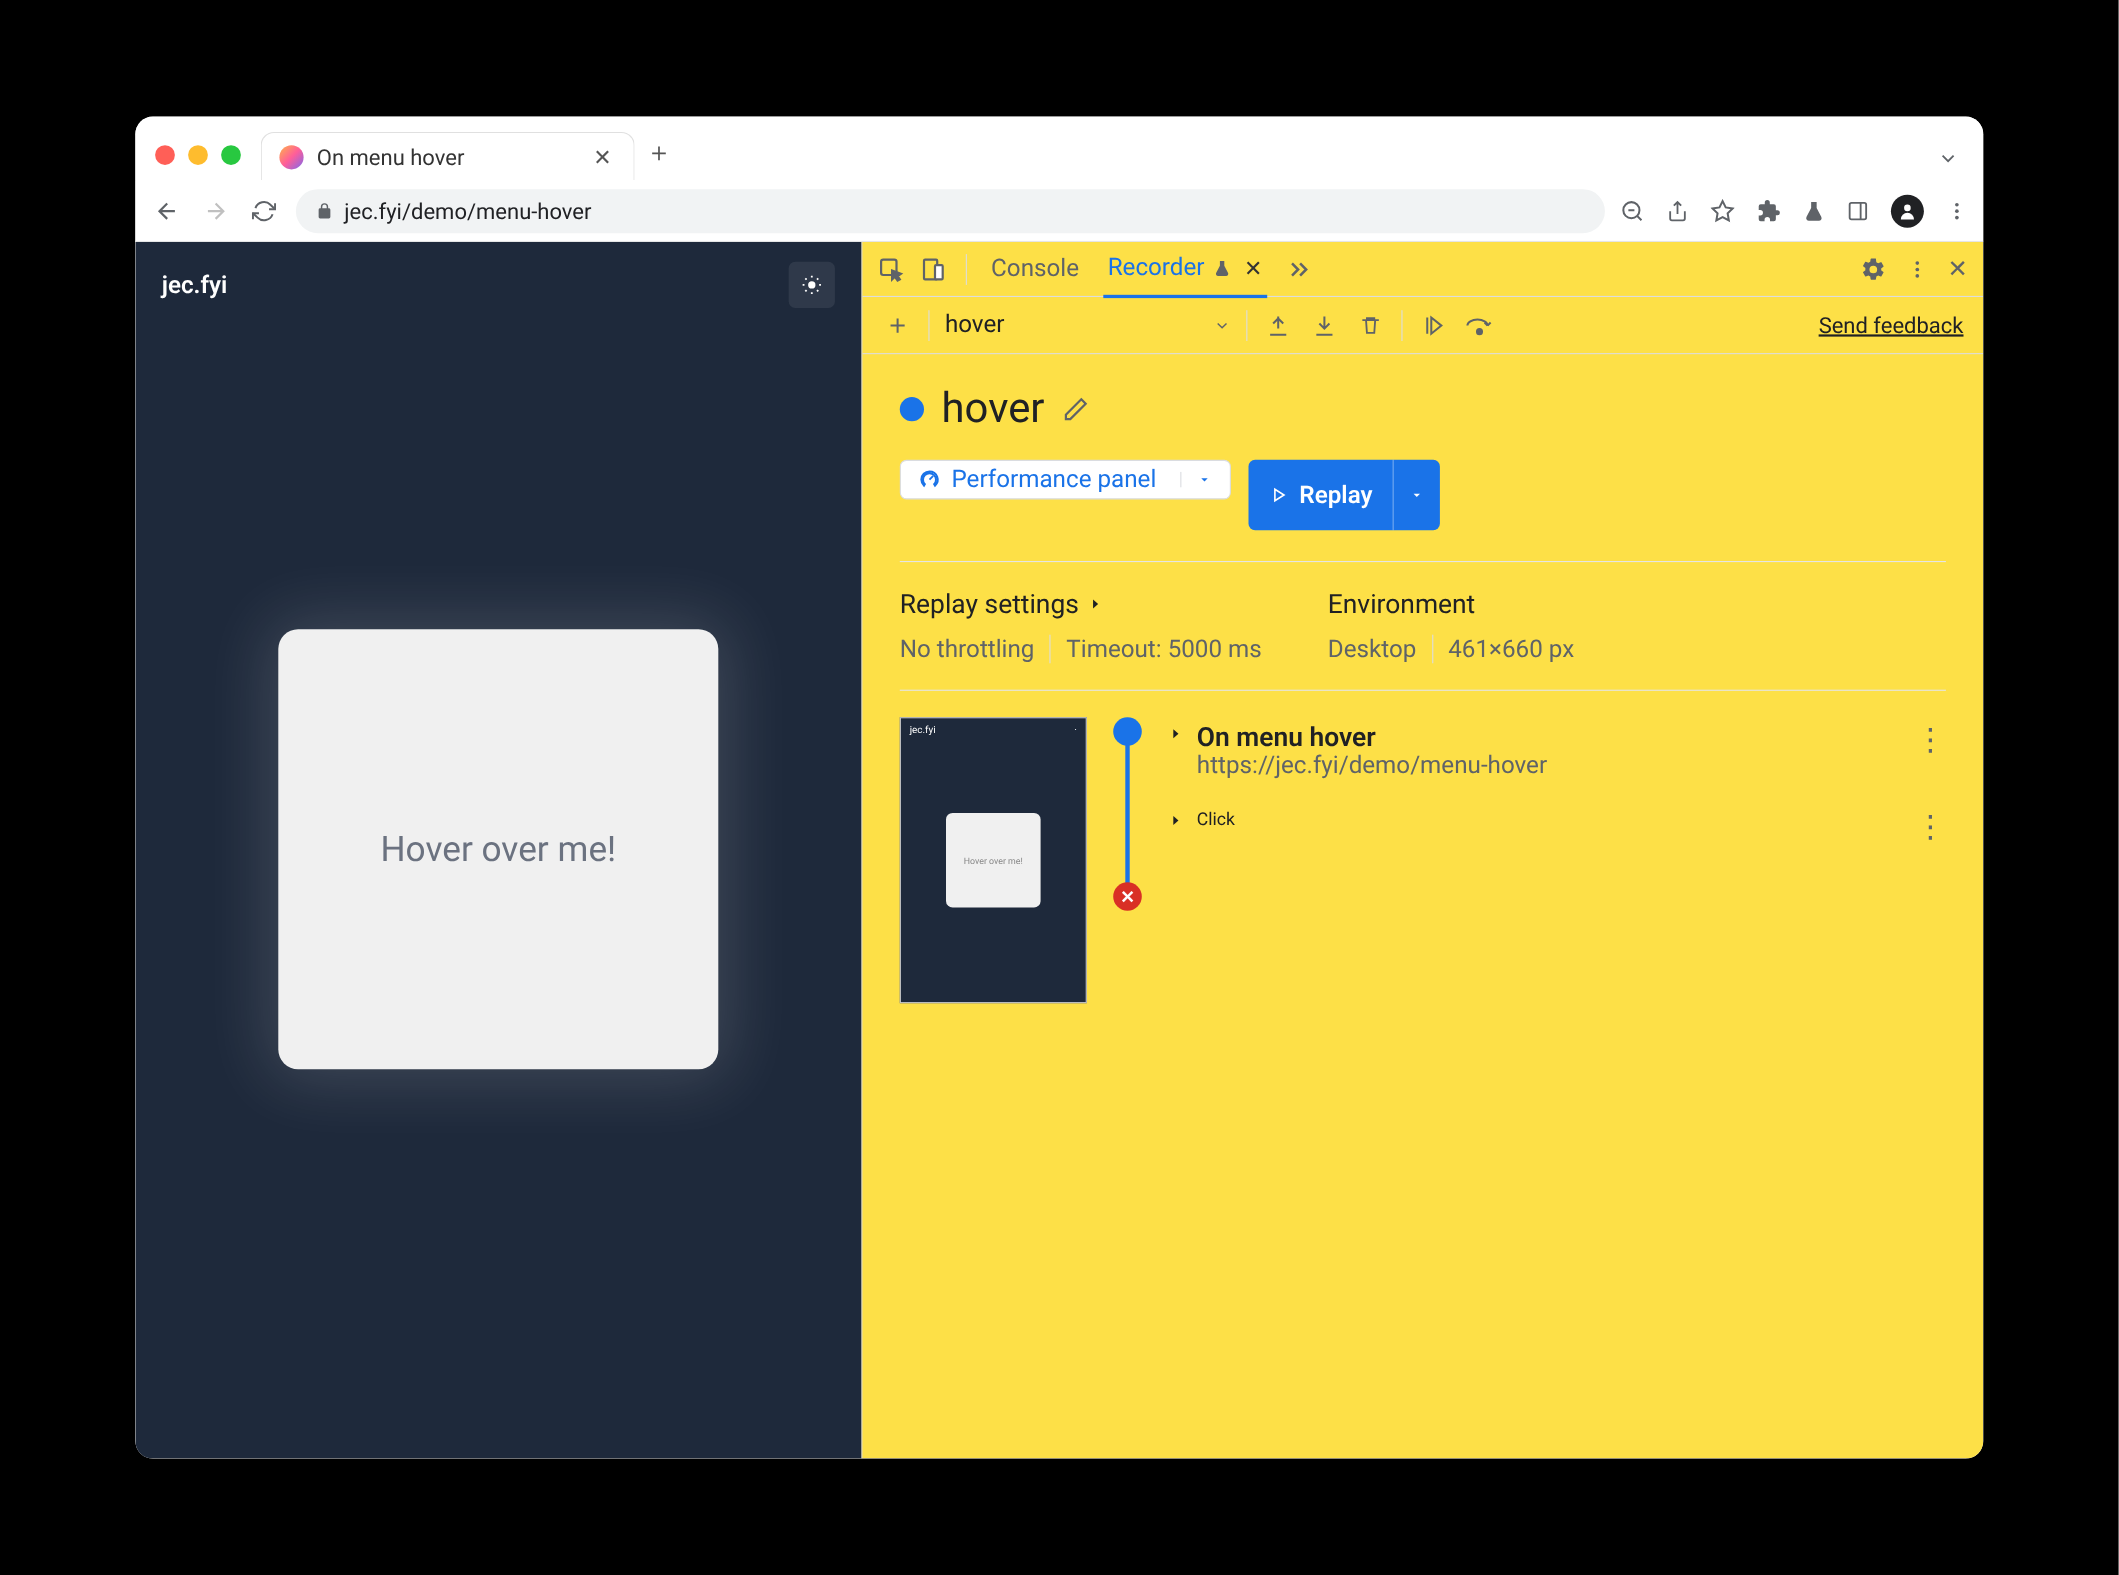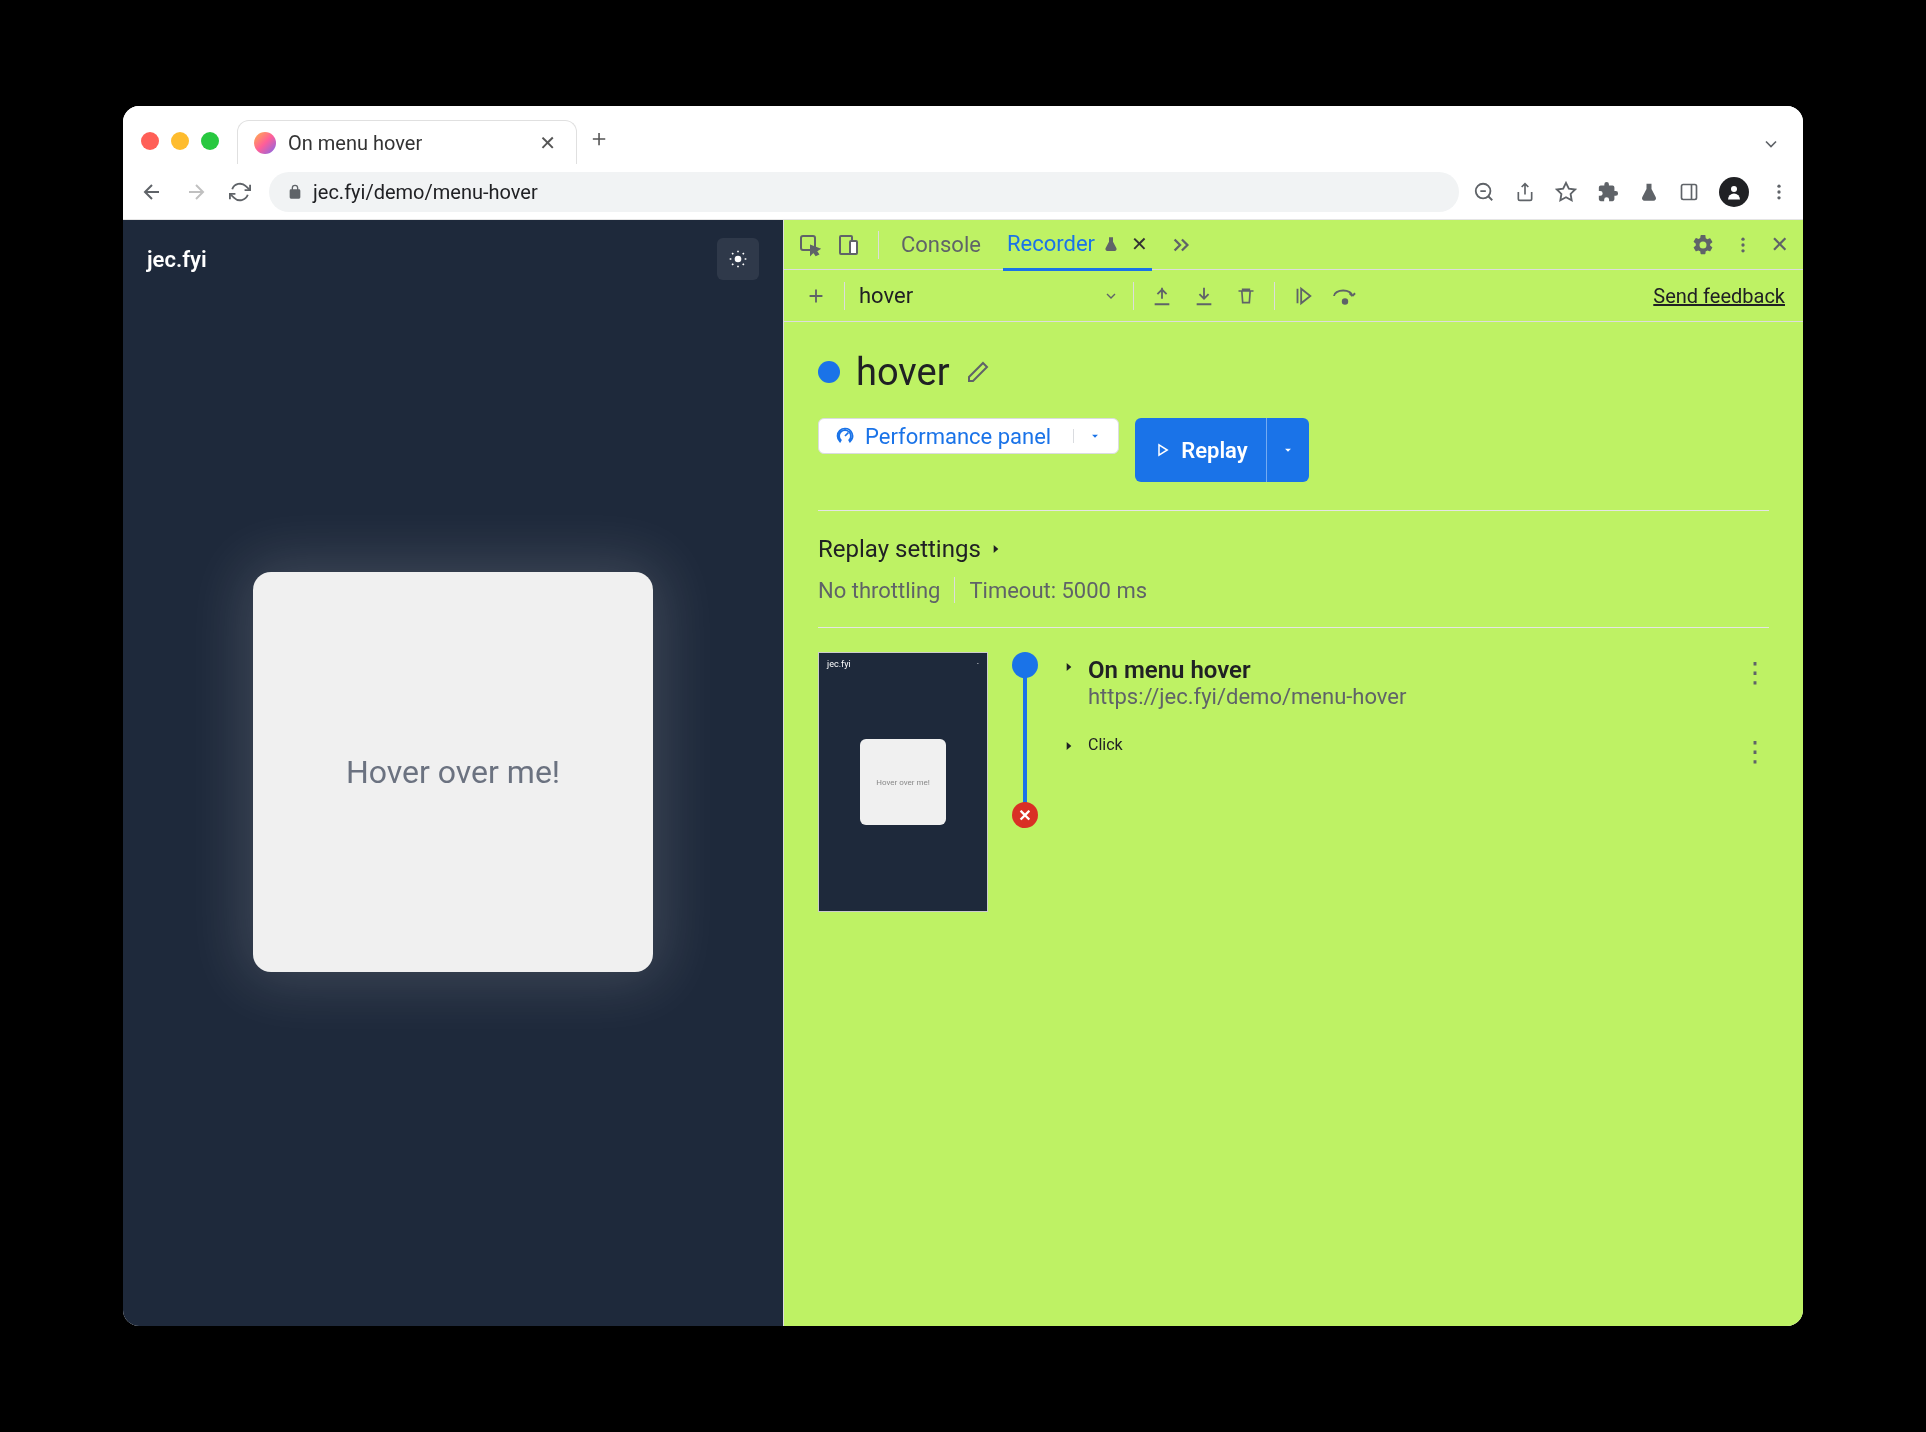--- a/index.html
+++ b/index.html
@@ -111,21 +111,21 @@
   display: flex;
   align-items: center;
   justify-content: center;
   box-shadow: 0 0 60px 10px rgba(255,255,255,0.15);
   margin-top: -80px;
 }
 .hover-text { color: #6b7280; font-size: 32px; }
 
 .devtools {
   flex: 1;
-  background: #bef264;
+  background: #fde047;
   display: flex;
   flex-direction: column;
   border-left: 1px solid #ddd;
 }
 .dt-tabbar {
   height: 50px;
   border-bottom: 1px solid #ddd;
   display: flex;
   align-items: center;
   padding: 0 14px;
@@ -506,20 +506,28 @@
               <svg width="14" height="14" viewBox="0 0 24 24" fill="#202124">
                   <path d="M8 5l8 7-8 7z"></path>
                 </svg>
             </h3>
             <div class="settings-vals">
               <span>No throttling</span>
               <div class="vdiv"></div>
               <span>Timeout: 5000 ms</span>
             </div>
           </div>
+          <div class="settings-col">
+            <h3>Environment</h3>
+            <div class="settings-vals">
+              <span>Desktop</span>
+              <div class="vdiv"></div>
+              <span>461×660 px</span>
+            </div>
+          </div>
         </div>
 
         <div class="steps-area">
           <div class="thumb">
             <div class="thumb-header">
               <span>jec.fyi</span>
               <span>·</span>
             </div>
             <div class="thumb-card">Hover over me!</div>
           </div>

